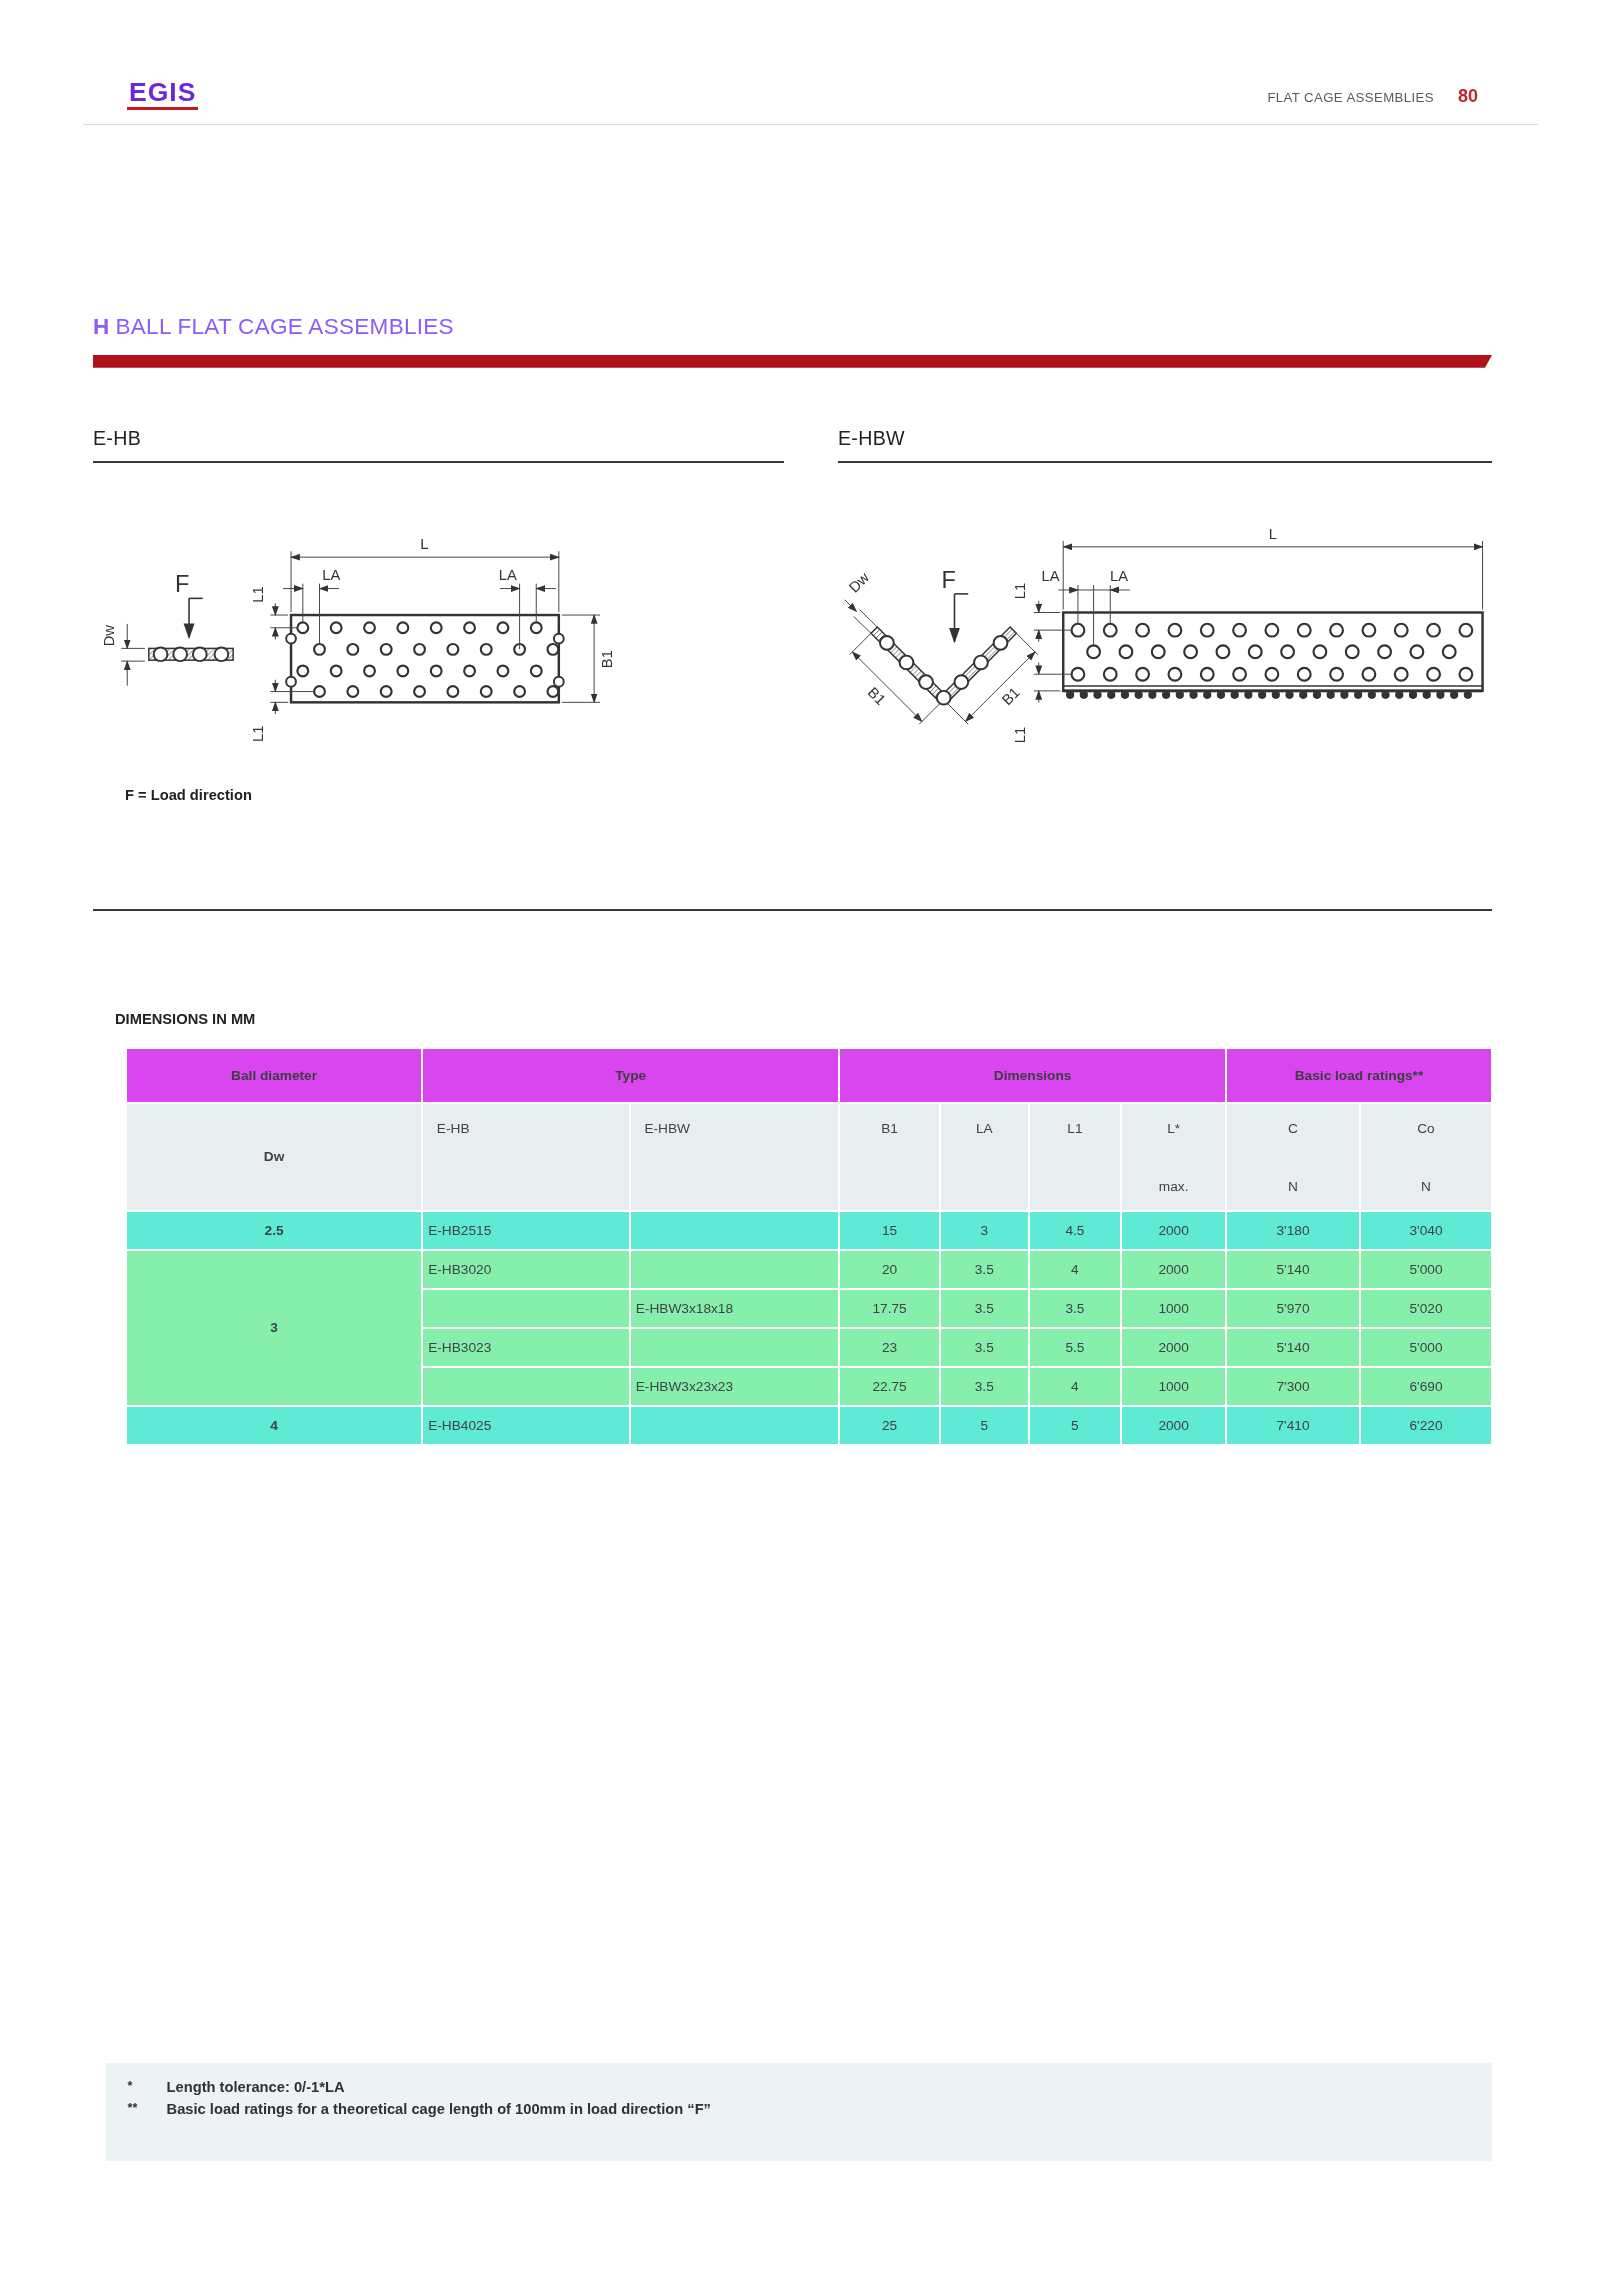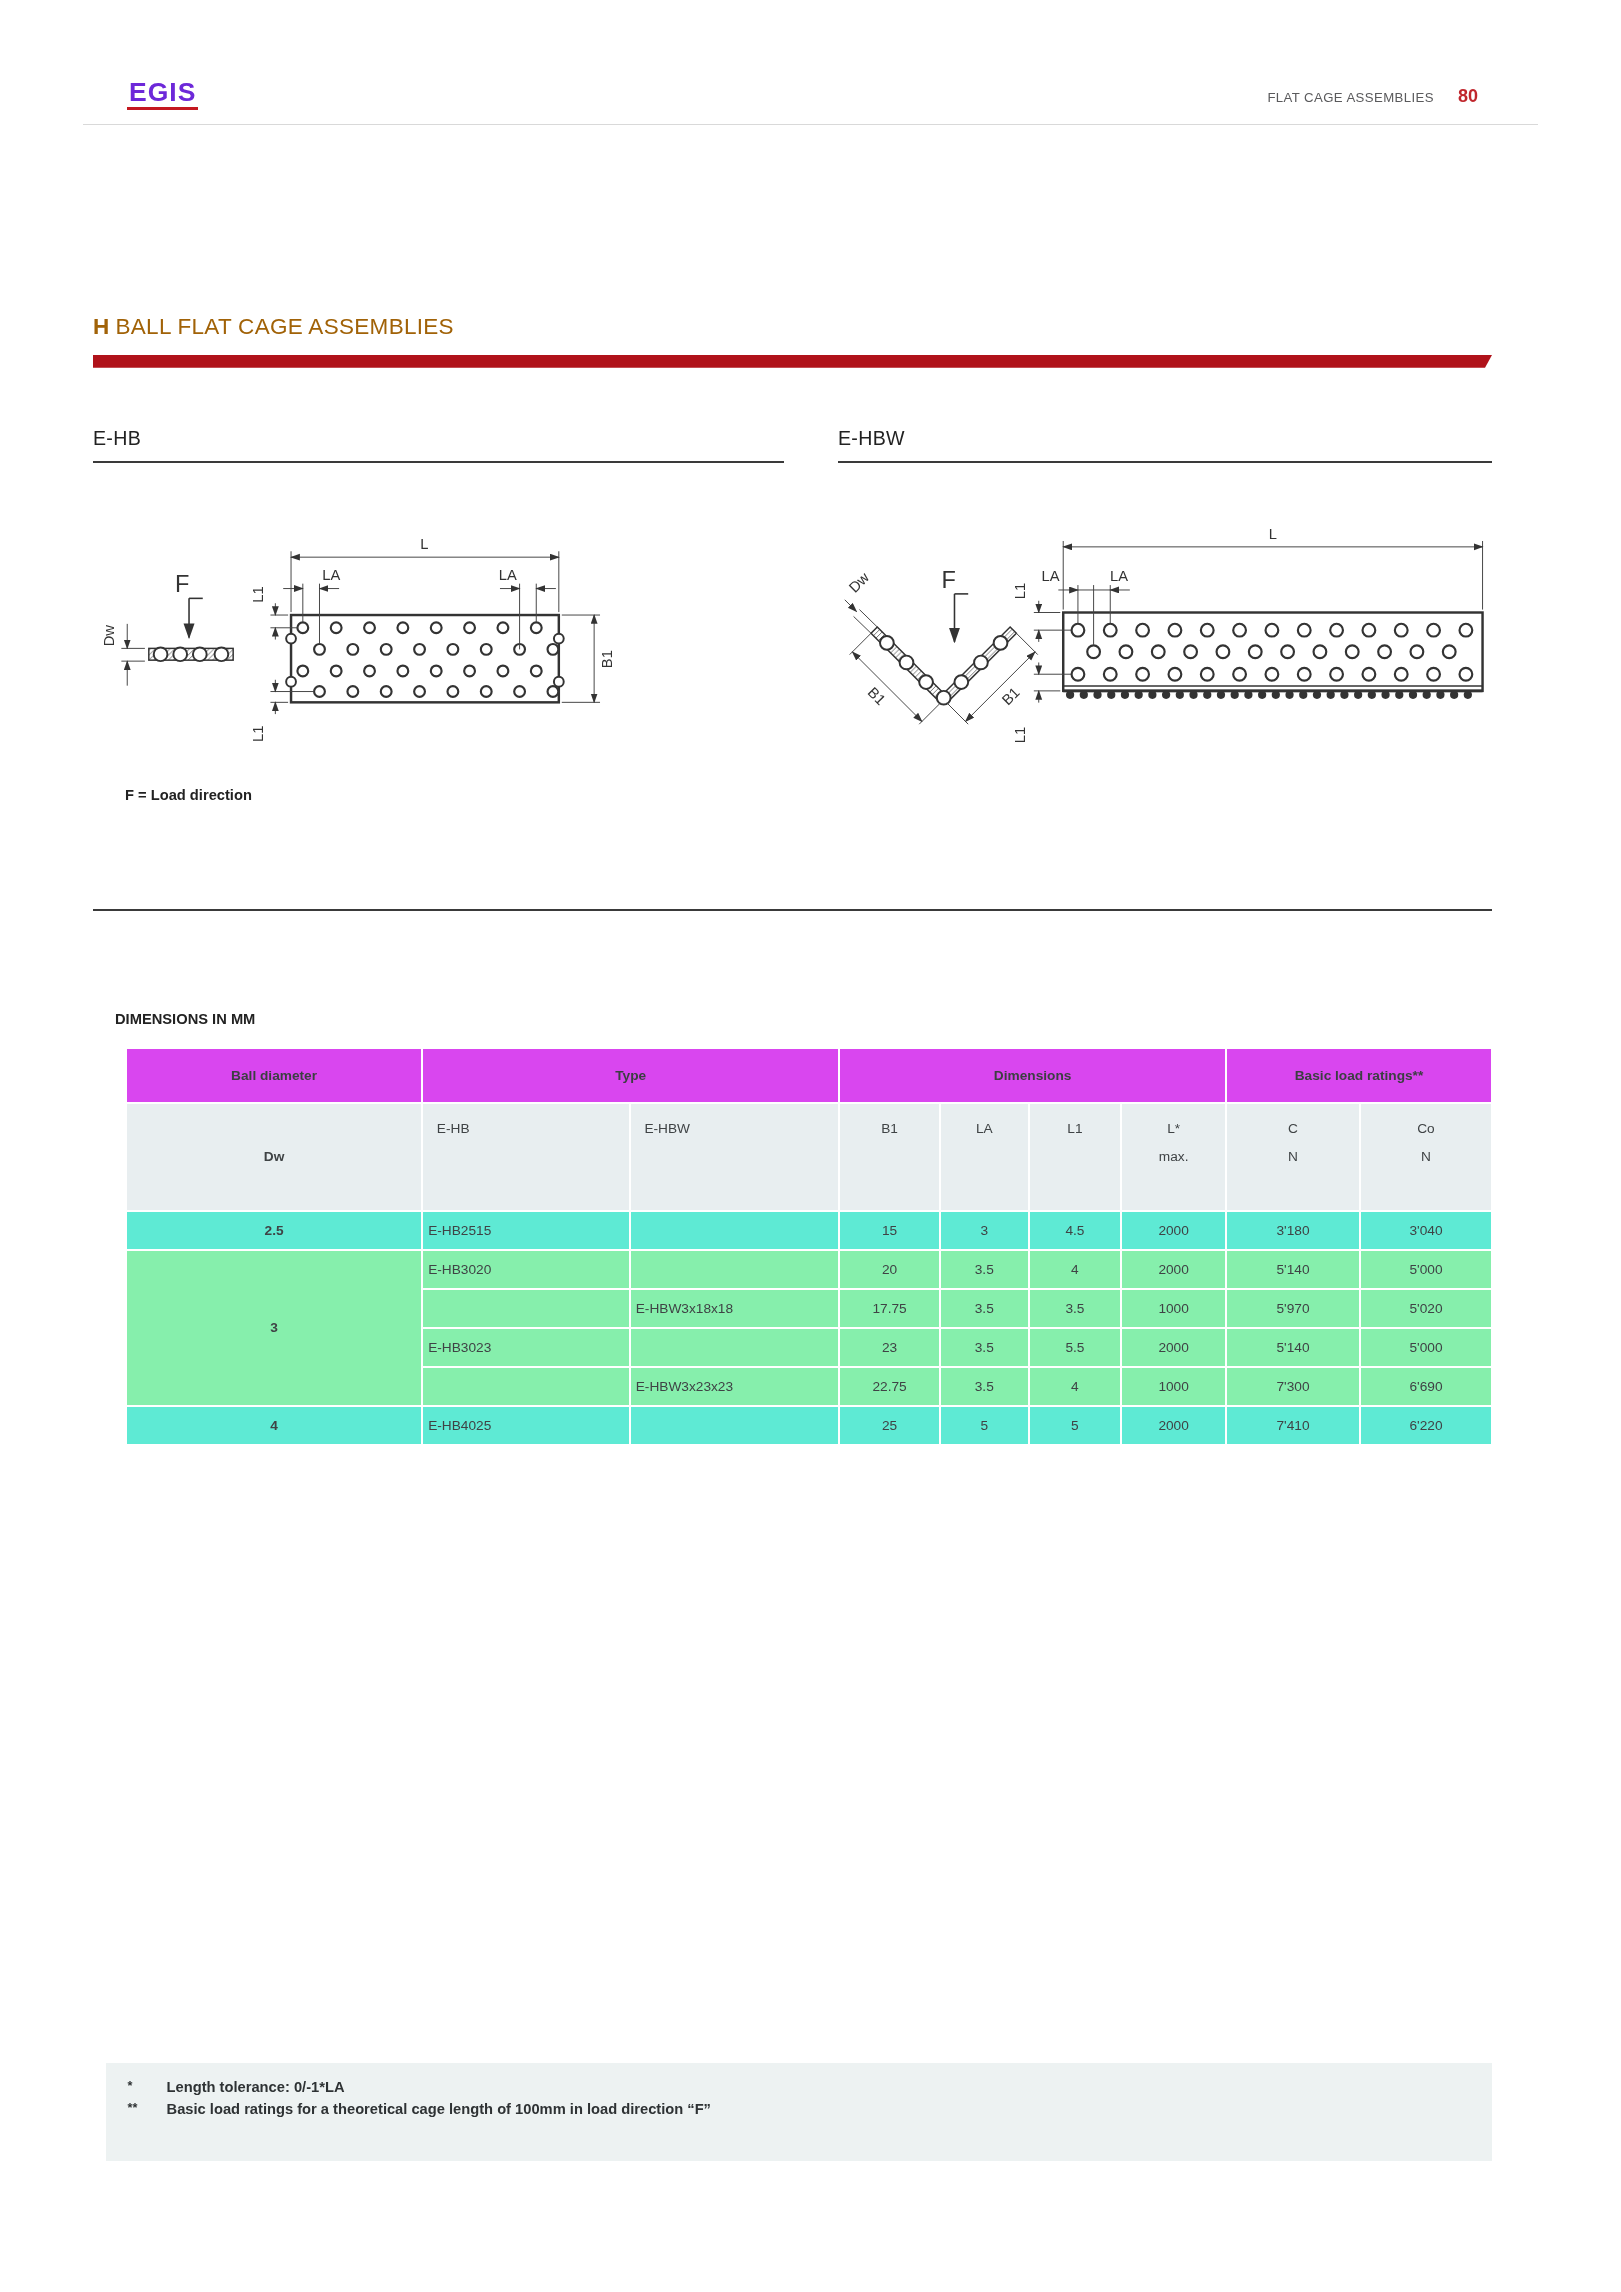--- a/index.html
+++ b/index.html
@@ -9,21 +9,21 @@
   
   .logo{position:absolute;left:127px;top:80px;font-size:26.5px;font-weight:bold;
         color:#6d28d9;letter-spacing:1px;border-bottom:3.9px solid #c41820;
         padding:0 2px 1px 2px;line-height:25.5px;}
   .hdr-right{position:absolute;right:143px;top:86px;display:flex;align-items:baseline;gap:24px;}
   .hdr-section{font-size:13.2px;color:#5a5a5c;letter-spacing:0.4px;}
   .hdr-page{font-size:18px;font-weight:bold;color:#c0262c;}
   .hdr-line{position:absolute;left:83px;right:83px;top:124px;height:1px;background:#d9d9d9;}
 
   
-  .title{position:absolute;left:93px;top:314px;font-size:22.5px;color:#a16207;letter-spacing:0.3px;text-align:center;}
+  .title{position:absolute;left:93px;top:314px;font-size:22.5px;color:#8b5cf6;letter-spacing:0.3px;text-align:center;}
   .title b{margin-right:5.9px;}
   .red-bar{position:absolute;left:93px;top:355px;width:1399px;height:12.7px;background:#b0121a;
            clip-path:polygon(0 0,100% 0,99.5% 100%,0 100%);}
 
   
   .sec{position:absolute;font-size:19.6px;color:#222;letter-spacing:0.3px;}
   .sec-line{position:absolute;height:2px;background:#3a3a3a;}
 
   
   svg text{fill:#333;font-family:"Liberation Sans","DejaVu Sans",sans-serif;font-size:15px;}
@@ -33,21 +33,21 @@
 
   
   .tbl-caption{position:absolute;left:115px;top:1011px;font-size:14.7px;font-weight:bold;color:#222;}
   table.data{position:absolute;left:125px;top:1047px;border-collapse:separate;border-spacing:2.9px;
              table-layout:fixed;width:1368px;font-size:13.7px;color:#3f4345;}
   table.data td,table.data th{overflow:hidden;}
   tr.group th{background:#d946ef;height:51px;font-size:13.7px;font-weight:bold;color:#3b3f41;text-align:center;}
   tr.subhead td{background:#e8eef0;height:88px;vertical-align:top;padding-top:16.7px;text-align:center;}
   tr.subhead td.lft{text-align:left;padding-left:13.7px;}
   tr.subhead td.dw-head{vertical-align:middle;padding-top:0;font-weight:bold;}
-  .l2{margin-top:13px;}
+  .l2{margin-top:43px;}
   tbody td{height:35px;text-align:center;}
   tbody td.left{text-align:left;padding-left:5px;}
   tbody tr.dark td{background:#5eead4;}
   tbody tr.light td{background:#86efac;}
   tbody td.dw-cell{font-weight:bold;text-align:center;}
 
   
   .footbox{position:absolute;left:106px;top:2063px;width:1386px;height:98px;background:#edf2f2;}
   .footrow{display:flex;font-size:14.7px;font-weight:bold;color:#2e3234;margin:0 0 5.9px 0;}
   .footrow:first-child{margin-top:15.7px;}

